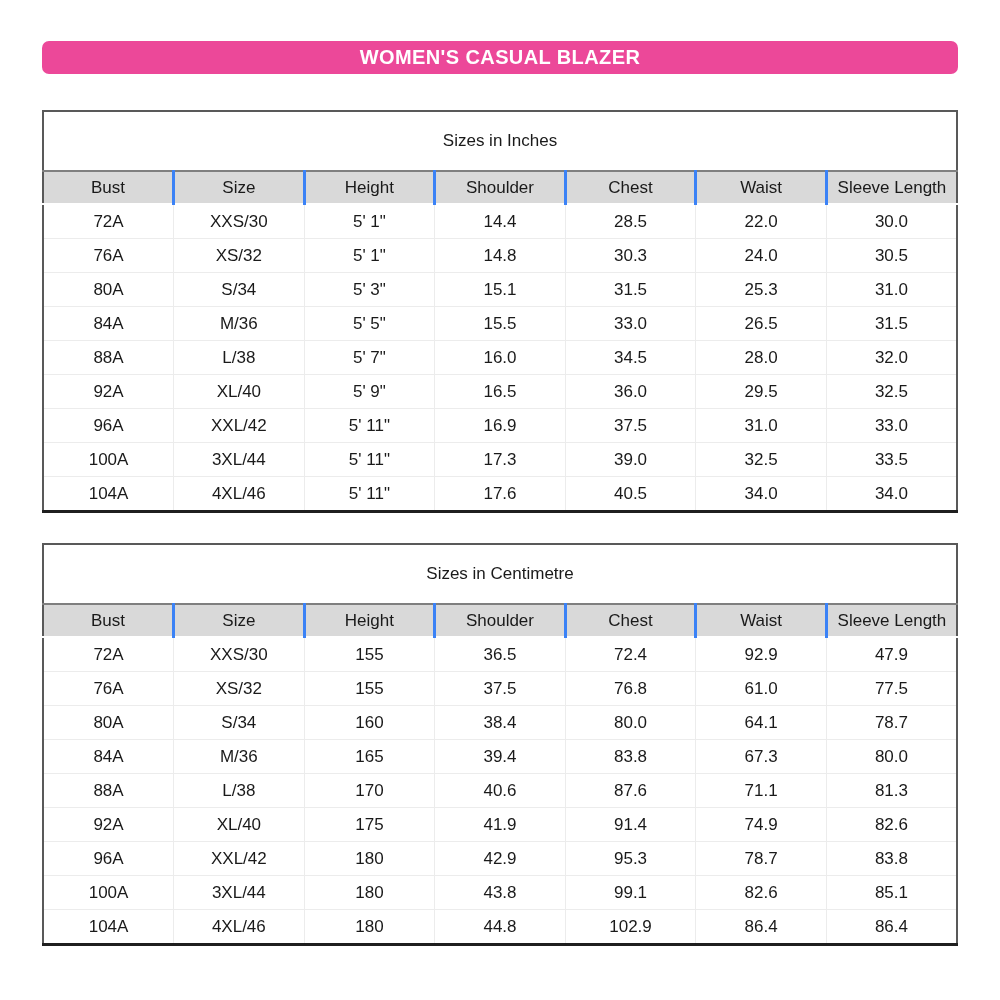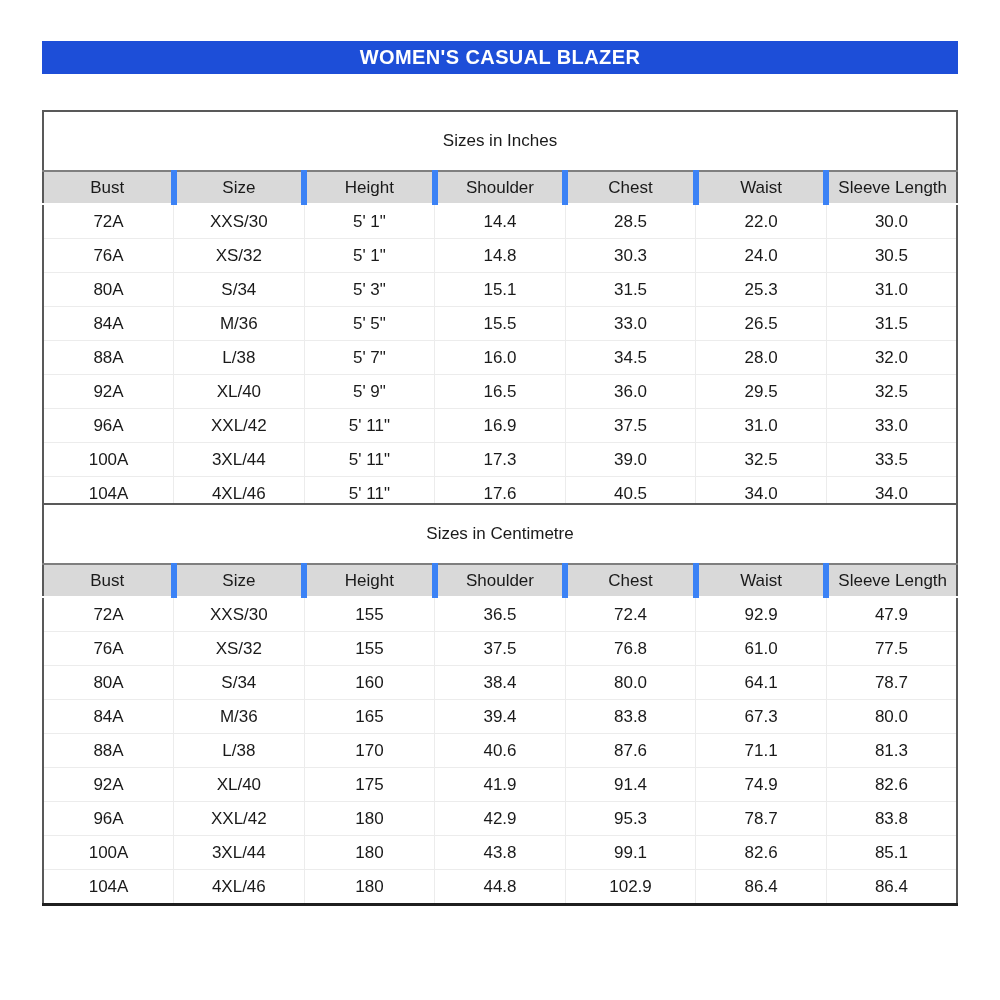--- a/index.html
+++ b/index.html
@@ -15,59 +15,60 @@
     height: 1000px;
     background: #ffffff;
     overflow: hidden;
   }
   .banner {
     position: absolute;
     left: 42px;
     top: 41px;
     width: 916px;
     height: 33px;
-    background: #1d4ed8;
+    background: #ec4899;
     color: #ffffff;
     display: flex;
     align-items: center;
     justify-content: center;
     font-weight: bold;
     font-size: 20px;
     letter-spacing: 0.4px;
+    border-radius: 7px;
   }
   table.size-table {
     position: absolute;
     left: 42px;
     width: 916px;
     border-collapse: collapse;
     table-layout: fixed;
     border: 2px solid #595959;
     border-bottom: 3px solid #1f1f1f;
     font-size: 17px;
   }
   table.size-table.inches { top: 110px; }
-  table.size-table.cm     { top: 503px; }
+  table.size-table.cm     { top: 543px; }
 
   .caption-row td {
     height: 34px;
     background: #ffffff;
     text-align: center;
     vertical-align: middle;
     font-size: 17px;
     border-bottom: 2px solid #7f7f7f;
     padding: 12px;
   }
   .header-row th {
     height: 31px;
     background: #d9d9d9;
     font-weight: normal;
     font-size: 17px;
     text-align: center;
     vertical-align: middle;
-    border-left: 6px solid #3b82f6;
+    border-left: 3px solid #3b82f6;
     border-right: 2px solid #ffffff;
     border-bottom: 2px solid #ffffff;
     padding: 0;
   }
   .header-row th:first-child { border-left: none; }
   .header-row th:last-child  { border-right: none; }
 
   tbody td {
     height: 33px;
     text-align: center;

